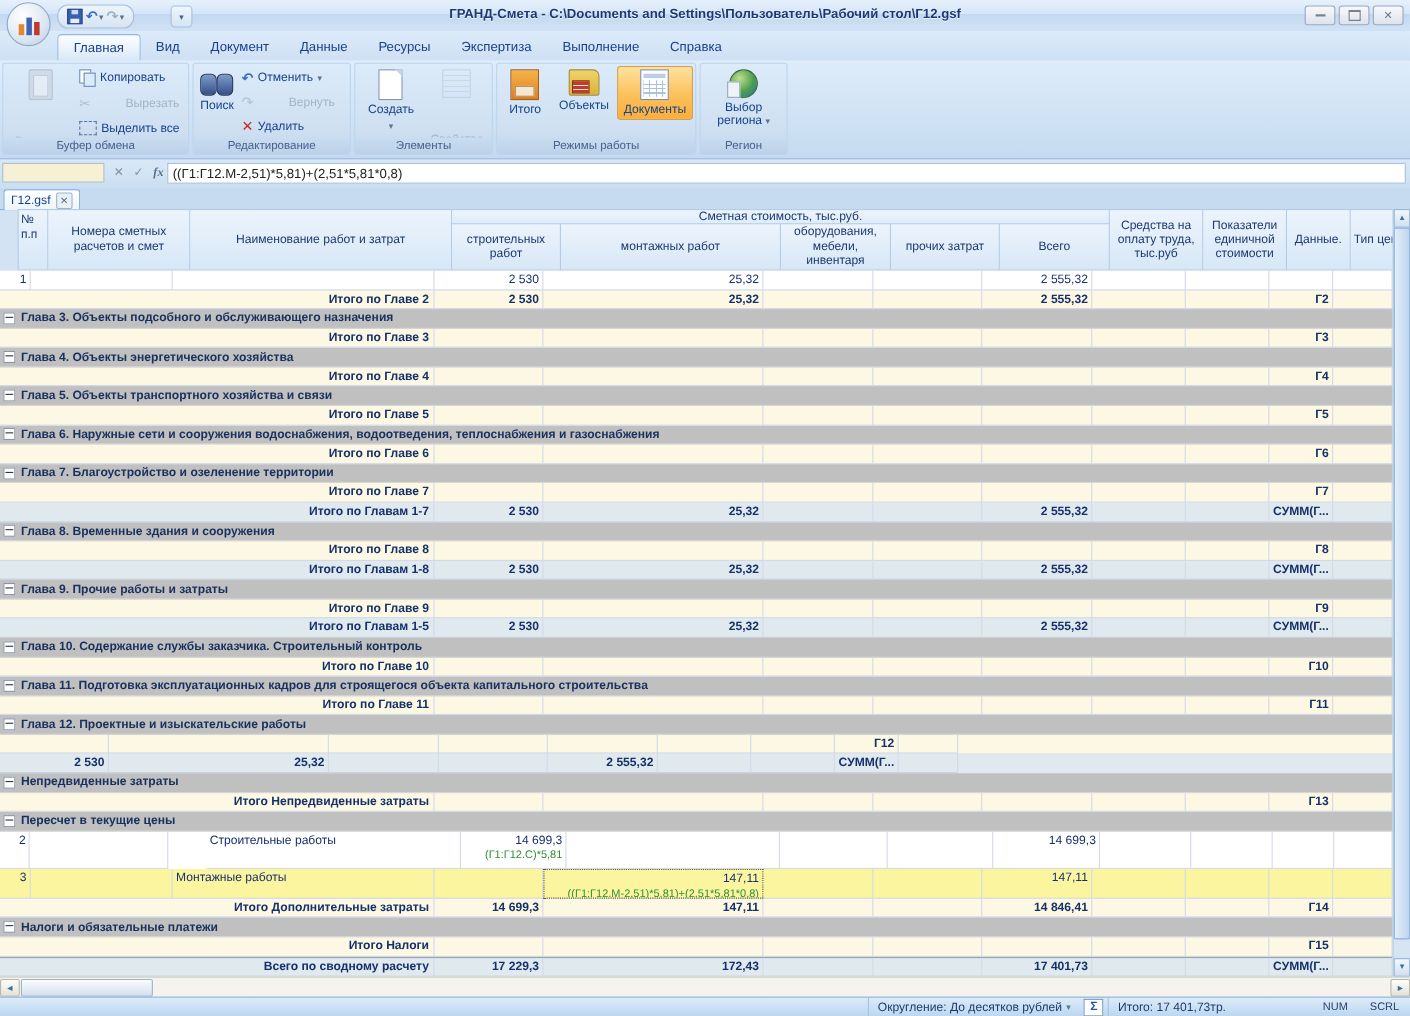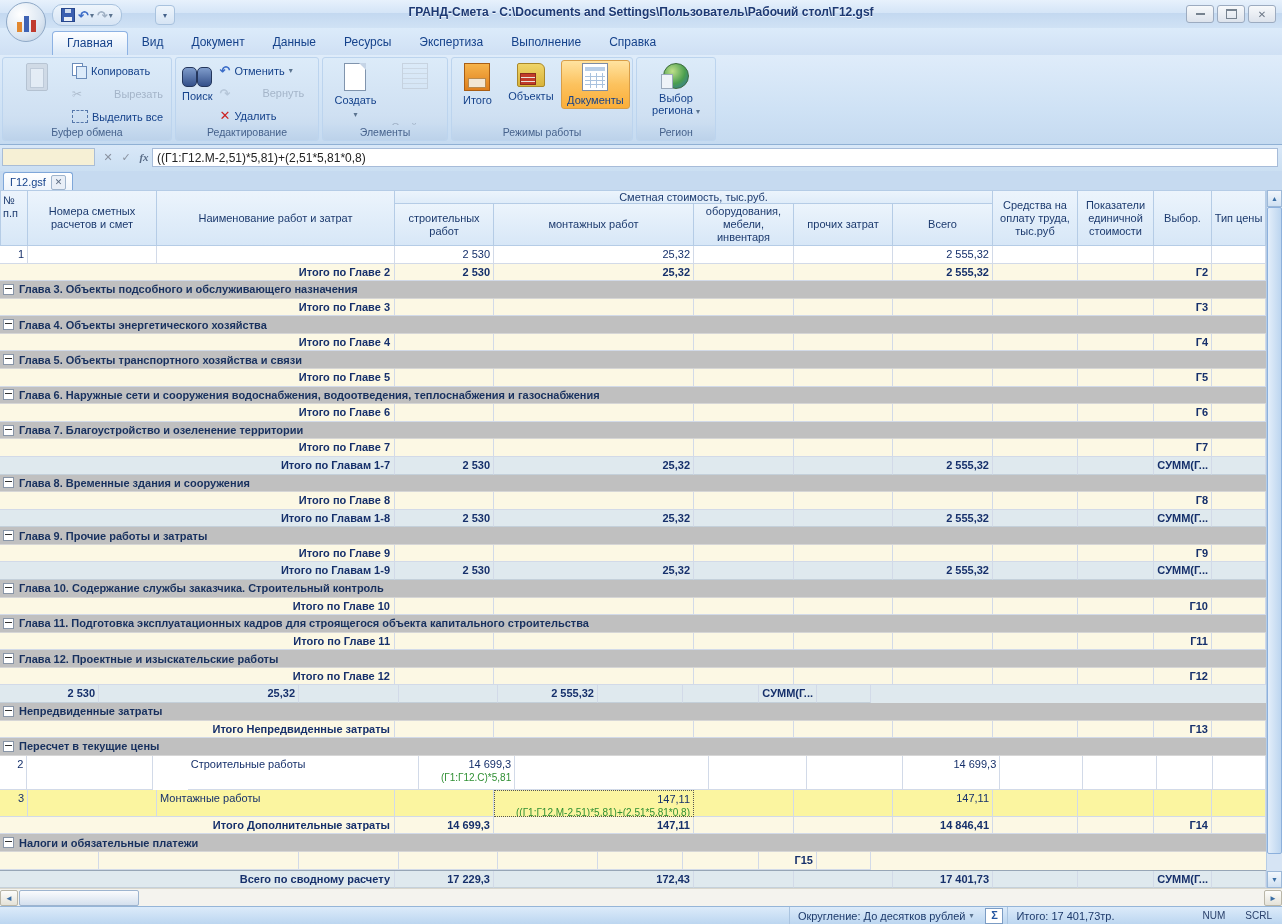--- a/index.html
+++ b/index.html
@@ -101,21 +101,21 @@
 
   
   .doctabs{position:absolute;left:0;top:171px;width:1282px;height:19px;background:#c6daf0;border-bottom:1px solid #8fb0d4;}
   .dtab{position:absolute;left:3px;top:1px;height:18px;background:linear-gradient(#ffffff,#eef4fb);
     border:1px solid #7fa7d9;border-bottom:none;border-radius:3px 3px 0 0;display:flex;align-items:center;gap:5px;
     padding:0 6px;font-size:11px;color:#15428b;}
   .dtab-close{width:13px;height:13px;border:1px solid #9fb4cc;background:#e9eff7;border-radius:2px;
     font-size:9px;line-height:12px;text-align:center;color:#5a6a80;}
 
   
-  .grid-header{position:absolute;left:0;top:190px;width:1266px;height:56px;display:flex;}
+  .grid-header{position:absolute;left:16px;top:190px;width:1266px;height:56px;display:flex;}
   .h-cell{box-sizing:border-box;background:linear-gradient(#ecf4fc,#d7e7f7);border-right:1px solid #b5cce6;
     border-bottom:1px solid #b5cce6;border-top:1px solid #b5cce6;display:flex;align-items:center;justify-content:center;
     text-align:center;font-size:11px;color:#1c3a6e;padding:1px 2px;line-height:13px;}
   .h-cell.first{border-left:1px solid #b5cce6;justify-content:flex-start;text-align:left;align-items:flex-start;padding-top:3px;}
   .h-group{display:flex;flex-direction:column;width:598px;}
   .h-top{box-sizing:border-box;height:22px;background:linear-gradient(#ecf4fc,#dfecf9);border-right:1px solid #b5cce6;
     border-bottom:1px solid #b5cce6;border-top:1px solid #b5cce6;display:flex;align-items:center;justify-content:center;
     font-size:11px;color:#1c3a6e;}
   .h-sub{display:flex;flex:1;}
   .h-sub .h-cell{border-top:none;}
@@ -340,21 +340,21 @@
       <div class="h-sub">
         <div class="h-cell" style="width:99px">строительных работ</div>
         <div class="h-cell" style="width:200px">монтажных работ</div>
         <div class="h-cell" style="width:100px">оборудования, мебели, инвентаря</div>
         <div class="h-cell" style="width:99px">прочих затрат</div>
         <div class="h-cell" style="width:100px">Всего</div>
       </div>
     </div>
     <div class="h-cell" style="width:85px">Средства на оплату труда, тыс.руб</div>
     <div class="h-cell" style="width:76px">Показатели единичной стоимости</div>
-    <div class="h-cell" style="width:58px">Выбор.</div>
+    <div class="h-cell" style="width:58px">Данные.</div>
     <div class="h-cell" style="width:54px">Тип цены</div>
   </div>
 
   <div class="grid-rows" id="grid-rows">
       <div class="grow data">
         <div class="gc rt" style="width: 28px;">1</div>
         <div class="gc " style="width: 129px;"></div>
         <div class="gc lf" style="width: 238px;"></div>
         <div class="gc rt" style="width: 99px;">2 530</div>
         <div class="gc rt" style="width: 200px;">25,32</div>
@@ -522,21 +522,21 @@
         <div class="gc rt" style="width: 200px;"></div>
         <div class="gc rt" style="width: 100px;"></div>
         <div class="gc rt" style="width: 99px;"></div>
         <div class="gc rt" style="width: 100px;"></div>
         <div class="gc rt" style="width: 85px;"></div>
         <div class="gc rt" style="width: 76px;"></div>
         <div class="gc rt" style="width: 58px;">Г9</div>
         <div class="gc rt" style="width: 54px;"></div>
       </div>
       <div class="grow subtotal">
-        <div class="gc lbl" style="width: 395px;">Итого по Главам 1-9</div>
+        <div class="gc lbl" style="width: 395px;">Итого по Главам 1-5</div>
         <div class="gc rt" style="width: 99px;">2 530</div>
         <div class="gc rt" style="width: 200px;">25,32</div>
         <div class="gc rt" style="width: 100px;"></div>
         <div class="gc rt" style="width: 99px;"></div>
         <div class="gc rt" style="width: 100px;">2 555,32</div>
         <div class="gc rt" style="width: 85px;"></div>
         <div class="gc rt" style="width: 76px;"></div>
         <div class="gc rt" style="width: 58px;">СУММ(Г...</div>
         <div class="gc rt" style="width: 54px;"></div>
       </div>
@@ -576,21 +576,20 @@
         <div class="gc rt" style="width: 58px;">Г11</div>
         <div class="gc rt" style="width: 54px;"></div>
       </div>
       <div class="grow section">
         <div class="gc sec" style="width: 1266px;">
           <span class="minus"></span>
           <span>Глава 12. Проектные и изыскательские работы</span>
         </div>
       </div>
       <div class="grow total">
-        <div class="gc lbl" style="width: 395px;">Итого по Главе 12</div>
         <div class="gc rt" style="width: 99px;"></div>
         <div class="gc rt" style="width: 200px;"></div>
         <div class="gc rt" style="width: 100px;"></div>
         <div class="gc rt" style="width: 99px;"></div>
         <div class="gc rt" style="width: 100px;"></div>
         <div class="gc rt" style="width: 85px;"></div>
         <div class="gc rt" style="width: 76px;"></div>
         <div class="gc rt" style="width: 58px;">Г12</div>
         <div class="gc rt" style="width: 54px;"></div>
       </div>
@@ -675,20 +674,21 @@
         <div class="gc rt" style="width: 58px;">Г14</div>
         <div class="gc rt" style="width: 54px;"></div>
       </div>
       <div class="grow section">
         <div class="gc sec" style="width: 1266px;">
           <span class="minus"></span>
           <span>Налоги и обязательные платежи</span>
         </div>
       </div>
       <div class="grow total">
+        <div class="gc lbl" style="width: 395px;">Итого Налоги</div>
         <div class="gc rt" style="width: 99px;"></div>
         <div class="gc rt" style="width: 200px;"></div>
         <div class="gc rt" style="width: 100px;"></div>
         <div class="gc rt" style="width: 99px;"></div>
         <div class="gc rt" style="width: 100px;"></div>
         <div class="gc rt" style="width: 85px;"></div>
         <div class="gc rt" style="width: 76px;"></div>
         <div class="gc rt" style="width: 58px;">Г15</div>
         <div class="gc rt" style="width: 54px;"></div>
       </div>

